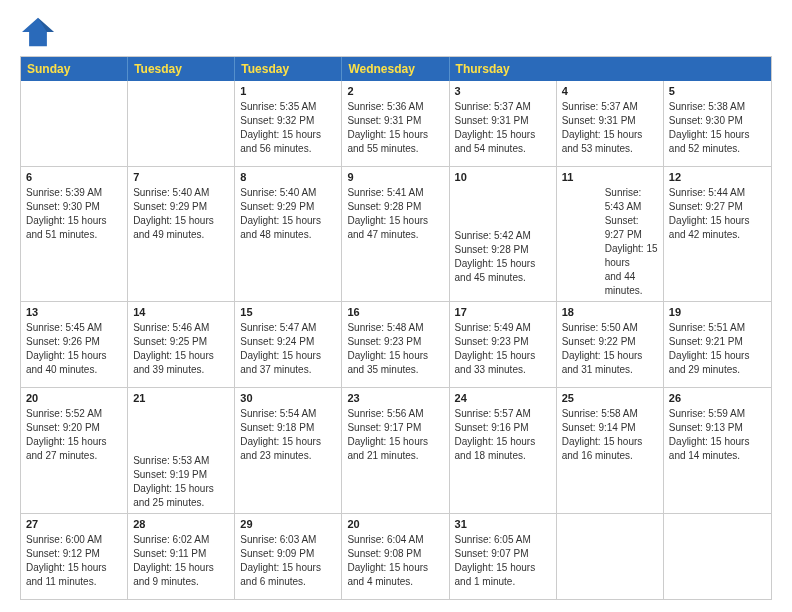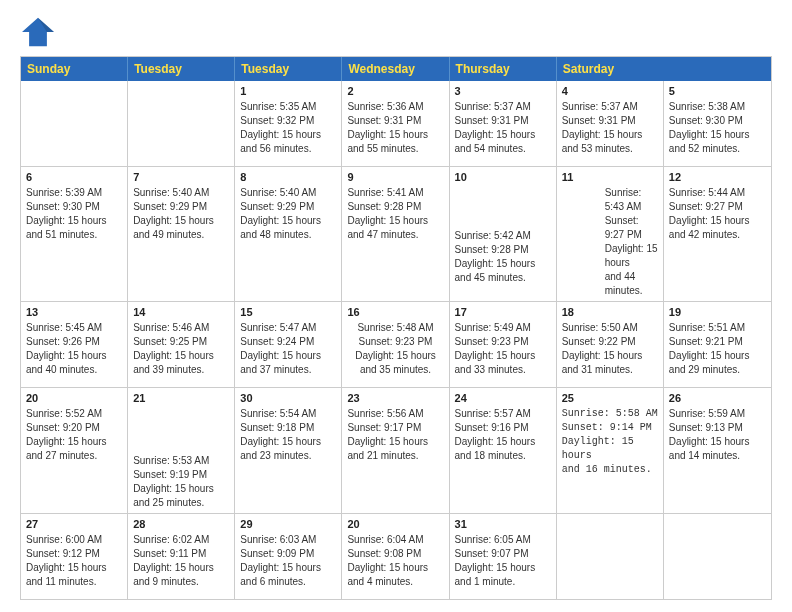--- a/index.html
+++ b/index.html
@@ -129,21 +129,20 @@
     </div>
   </div>
 
   <div class="calendar">
     <div class="cal-header-row">
         <div class="cal-header-cell">Sunday</div>
         <div class="cal-header-cell">Tuesday</div>
         <div class="cal-header-cell">Tuesday</div>
         <div class="cal-header-cell">Wednesday</div>
         <div class="cal-header-cell">Thursday</div>
-        <div class="cal-header-cell">Saturday</div>
       </div>
     <div class="cal-body">
         <div class="cal-row">
           <div class="cal-cell empty"></div>
           <div class="cal-cell empty"></div>
           <div class="cal-cell">
             <div class="day-num">1</div>
             <div class="cell-info" style="white-space: pre-line;">Sunrise: 5:35 AM
 Sunset: 9:32 PM
 Daylight: 15 hours
@@ -246,21 +245,21 @@
           </div>
           <div class="cal-cell">
             <div class="day-num">15</div>
             <div class="cell-info" style="white-space: pre-line;">Sunrise: 5:47 AM
 Sunset: 9:24 PM
 Daylight: 15 hours
 and 37 minutes.</div>
           </div>
           <div class="cal-cell">
             <div class="day-num">16</div>
-            <div class="cell-info" style="white-space: pre-line; text-align: center;">Sunrise: 5:48 AM
+            <div class="cell-info" style="white-space: pre-line;">Sunrise: 5:48 AM
 Sunset: 9:23 PM
 Daylight: 15 hours
 and 35 minutes.</div>
           </div>
           <div class="cal-cell">
             <div class="day-num">17</div>
             <div class="cell-info" style="white-space: pre-line;">Sunrise: 5:49 AM
 Sunset: 9:23 PM
 Daylight: 15 hours
 and 33 minutes.</div>
@@ -311,21 +310,21 @@
           </div>
           <div class="cal-cell">
             <div class="day-num">24</div>
             <div class="cell-info" style="white-space: pre-line;">Sunrise: 5:57 AM
 Sunset: 9:16 PM
 Daylight: 15 hours
 and 18 minutes.</div>
           </div>
           <div class="cal-cell">
             <div class="day-num">25</div>
-            <div class="cell-info" style="white-space: pre-line; font-family: Liberation Mono, monospace;">Sunrise: 5:58 AM
+            <div class="cell-info" style="white-space: pre-line;">Sunrise: 5:58 AM
 Sunset: 9:14 PM
 Daylight: 15 hours
 and 16 minutes.</div>
           </div>
           <div class="cal-cell">
             <div class="day-num">26</div>
             <div class="cell-info" style="white-space: pre-line;">Sunrise: 5:59 AM
 Sunset: 9:13 PM
 Daylight: 15 hours
 and 14 minutes.</div>

